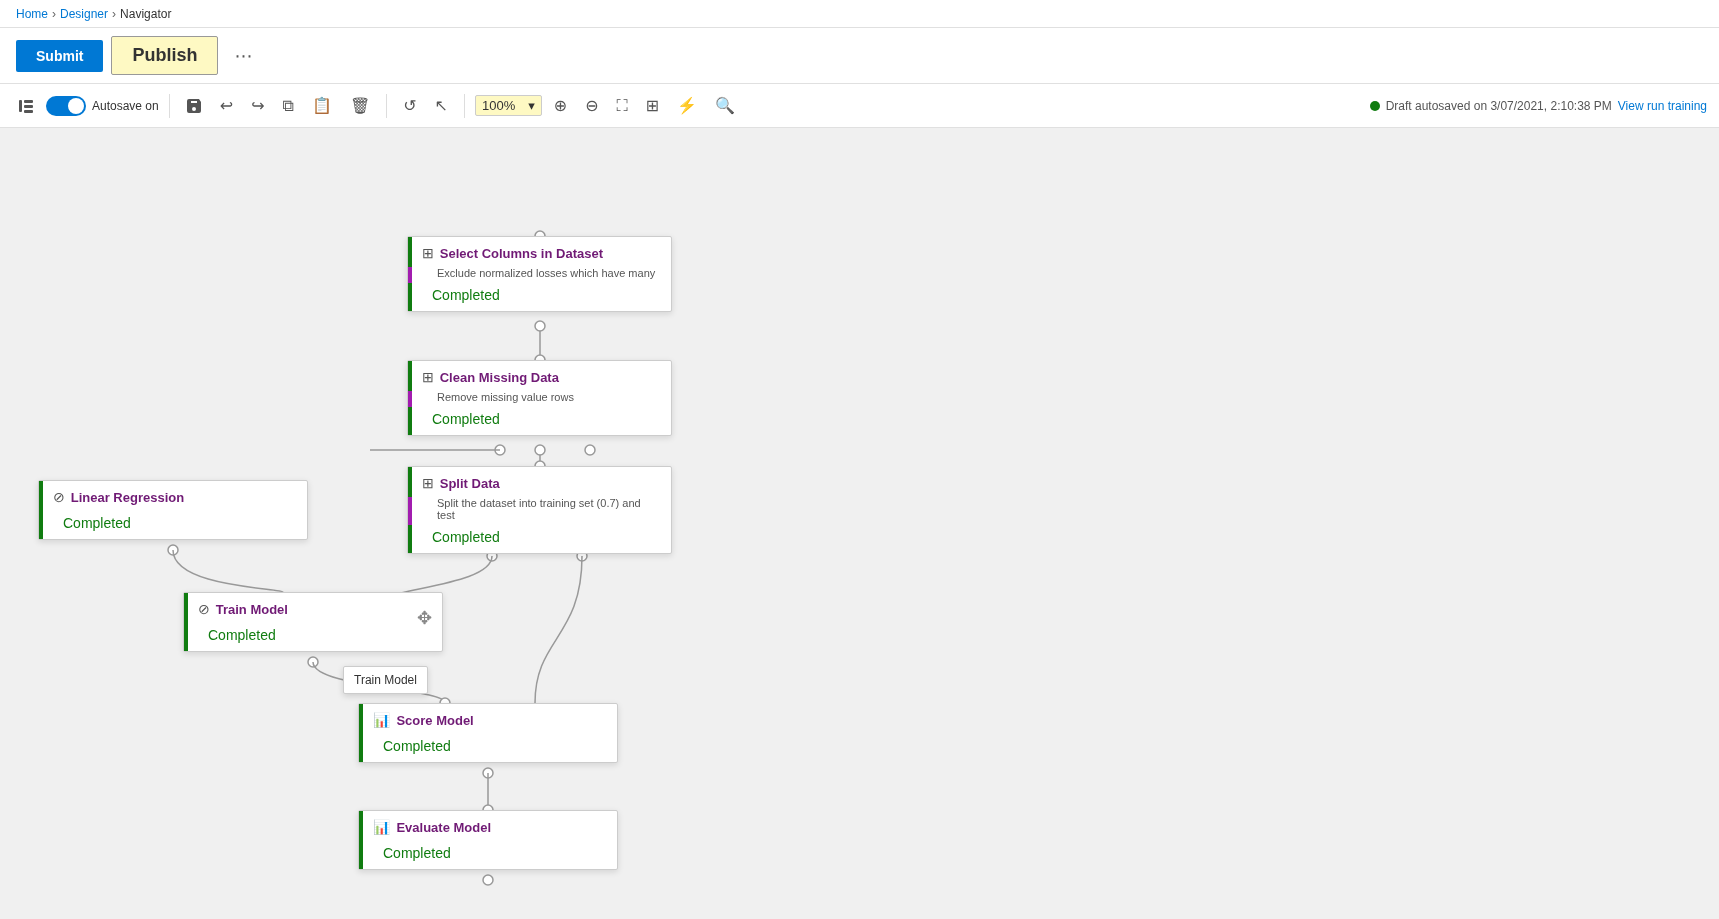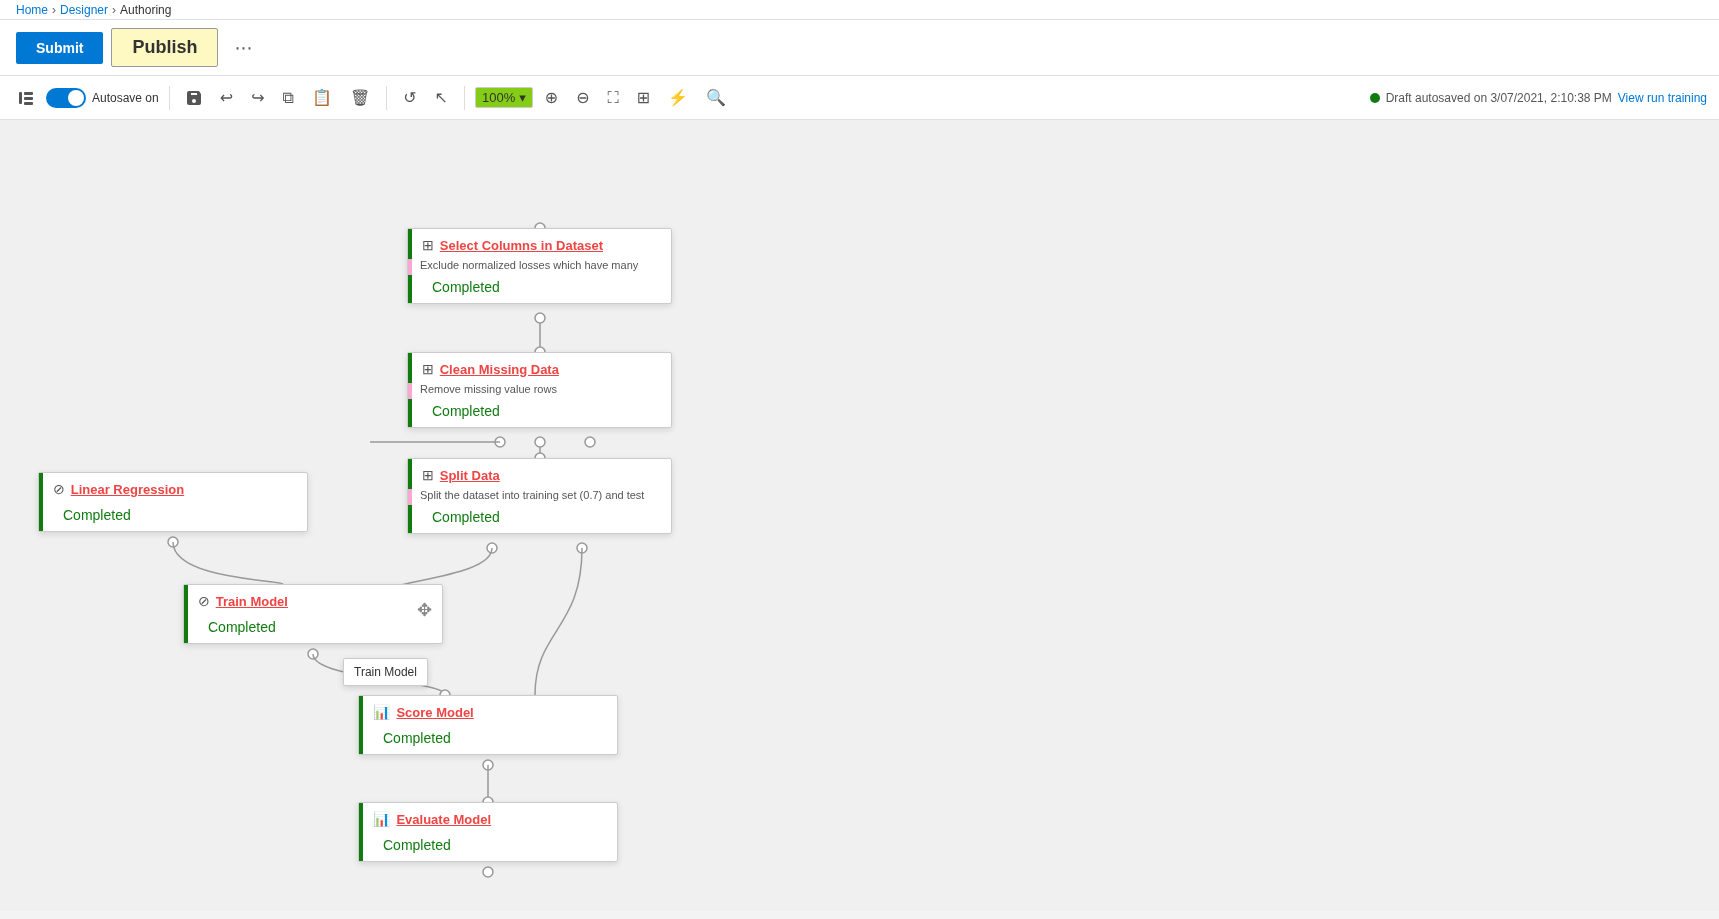--- a/index.html
+++ b/index.html
@@ -1,20 +1,20 @@
 <!DOCTYPE html>
 <html><head>
   <meta charset="utf-8">
   <style>
     * { box-sizing: border-box; margin: 0; padding: 0; }
     body { font-family: 'Segoe UI', Arial, sans-serif; background: #f3f3f3; width: 1719px; height: 919px; overflow: hidden; font-size: 13px; color: #333; }
 
     
     .breadcrumb-bar {
-      height: 20px;
+      height: 28px;
       background: #fff;
       border-bottom: 1px solid #e0e0e0;
       display: flex;
       align-items: center;
       padding: 0 16px;
       font-size: 12px;
     }
     .breadcrumb-bar span { color: #0078d4; cursor: pointer; }
     .breadcrumb-bar .sep { color: #666; margin: 0 4px; }
     .breadcrumb-bar .current { color: #333; }
@@ -140,25 +140,25 @@
       padding: 4px 6px;
       display: flex;
       align-items: center;
     }
     .zoom-display {
       font-size: 13px;
       color: #333;
       padding: 2px 6px;
       border: 1px solid #ccc;
       border-radius: 2px;
-      background: #84cc16;
-      cursor: pointer;
-      display: flex;
-      align-items: center;
-      gap: 4px;
+      background: #fef9c3;
+      cursor: pointer;
+      display: flex;
+      align-items: center;
+      gap: 13px;
     }
     .divider-v {
       width: 1px;
       height: 24px;
       background: #ddd;
       margin: 0 4px;
     }
     .autosave-info {
       display: flex;
       align-items: center;
@@ -214,28 +214,27 @@
       padding: 8px 10px 6px 10px;
       border-left: 4px solid #107c10;
     }
     .node-icon {
       font-size: 14px;
       color: #555;
     }
     .node-title {
       font-size: 13px;
       font-weight: 600;
-      color: #ef4444;
-      text-decoration: underline;
+      color: #701a75;
     }
     .node-desc {
       font-size: 11px;
       color: #555;
-      padding: 0 10px 4px 8px;
-      border-left: 4px solid #f9a8d4;
+      padding: 0 10px 4px 25px;
+      border-left: 4px solid #a21caf;
     }
     .node-status {
       font-size: 14px;
       color: #107c10;
       font-weight: 500;
       padding: 4px 10px 8px 20px;
       border-left: 4px solid #107c10;
     }
 
     
@@ -279,21 +278,21 @@
     }
   </style>
 </head>
 <body>
 
 <div class="breadcrumb-bar">
   <span>Home</span>
   <span class="sep">›</span>
   <span>Designer</span>
   <span class="sep">›</span>
-  <span class="current">Authoring</span>
+  <span class="current">Navigator</span>
 </div>
 
 <div class="title-bar">
   <div class="title-right">
     <button class="btn-submit">Submit</button>
     <button class="btn-publish">Publish</button>
     <button class="btn-more">⋯</button>
   </div>
 </div>
 

